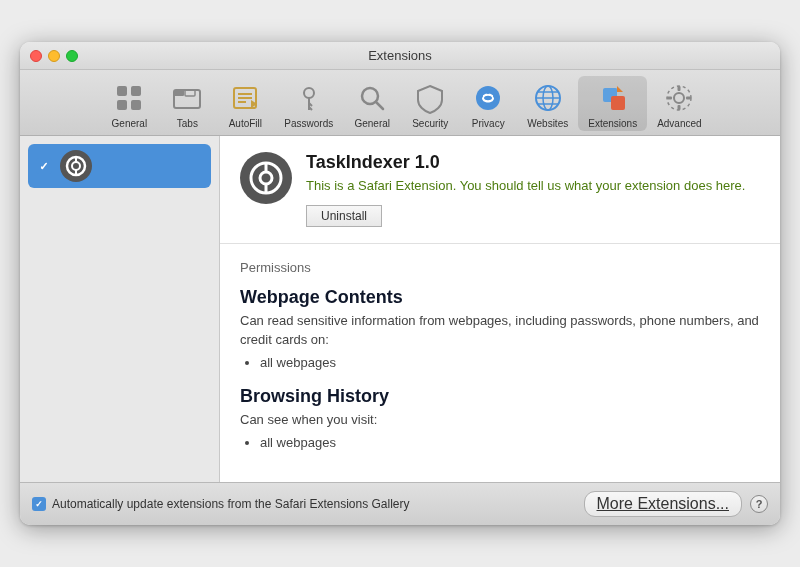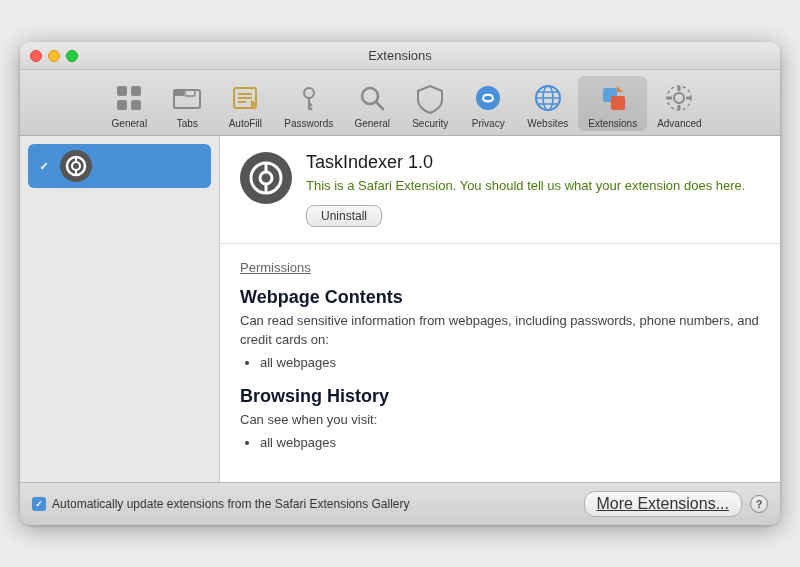--- a/index.html
+++ b/index.html
@@ -190,52 +190,51 @@
       justify-content: center;
       flex-shrink: 0;
     }
 
     .ext-info {
       flex: 1;
     }
 
     .ext-name {
       font-size: 18px;
-      font-weight: 400;
+      font-weight: 700;
       color: #1a1a1a;
       margin-bottom: 4px;
     }
 
     .ext-desc {
       font-size: 13px;
       color: #4d7c0f;
       line-height: 1.4;
       margin-bottom: 10px;
     }
 
     .uninstall-btn {
       background: linear-gradient(to bottom, #f7f7f7, #e8e8e8);
       border: 1px solid #b0b0b0;
-      border-radius: 8px;
+      border-radius: 0;
       padding: 3px 14px;
       font-size: 12px;
       color: #333;
       cursor: pointer;
       display: inline-block;
     }
 
     .permissions-section {
       padding: 16px 20px;
     }
 
     .permissions-title {
       font-size: 13px;
       color: #666;
       margin-bottom: 12px;
-      text-decoration: underline;
     }
 
     .perm-group {
       margin-bottom: 16px;
     }
 
     .perm-heading {
       font-size: 18px;
       font-weight: 700;
       color: #0f172a;

